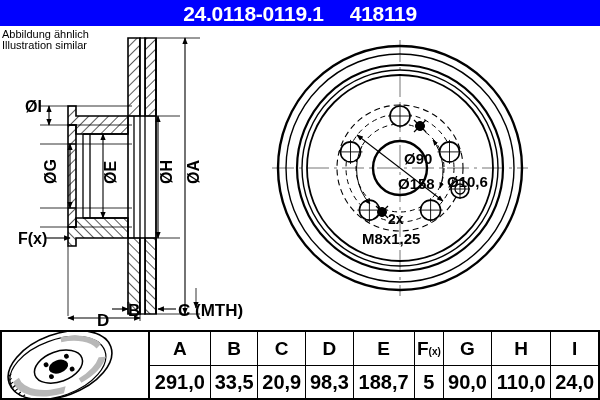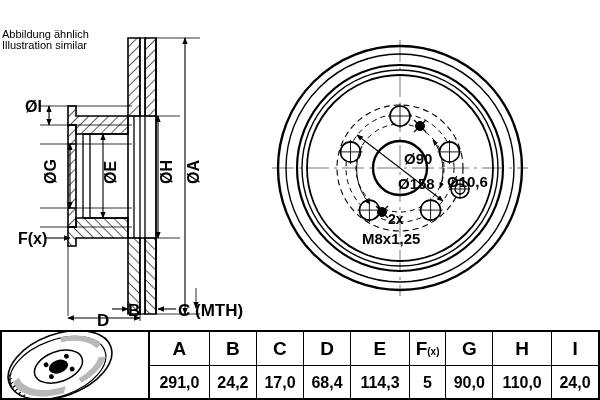--- a/index.html
+++ b/index.html
@@ -87,35 +87,39 @@
     border: 1.6px solid #000;
     text-align: center;
     vertical-align: middle;
     font-weight: bold;
     color: #000;
     padding: 0;
     height: 33px;
     white-space: nowrap;
   }
   .spec-table tr.hdr td { font-size: 19px; }
-  .spec-table tr.val td { font-size: 16px; }
+  .spec-table tr.val td { font-size: 20px; }
   .spec-table td.fx { font-size: 15px; }
   .spec-table td.fx .sub { font-size: 10px; }
   .spec-table td:first-child { border-left: none; }
   .spec-table td:last-child { border-right: none; }
   .spec-table tr.hdr td { border-top: none; }
   .spec-table tr.val td { border-bottom: none; }
 
   .lbl { font-weight: bold; fill: #000; font-family: "Liberation Sans", sans-serif; }
 </style>
 </head>
 <body>
 
 <div id="root">
 
+  <div class="header-bar" style="background: rgb(0, 0, 255);">
+    <span class="ht" style="color: rgb(255, 255, 255);">24.0118-0119.1</span>
+    <span class="ht" style="color: rgb(255, 255, 255);">418119</span>
+  </div>
 
   <div class="illus-note">
     <div>Abbildung ähnlich</div>
     <div>Illustration similar</div>
   </div>
 
   <div class="drawing">
     <svg width="600" height="300" viewBox="0 0 600 300" xmlns="http://www.w3.org/2000/svg">
       <defs>
         <pattern id="hatchA" width="7" height="7" patternTransform="rotate(45)" patternUnits="userSpaceOnUse">
@@ -335,24 +339,24 @@
           <td>C</td>
           <td>D</td>
           <td>E</td>
           <td class="fx"><span>F</span><span class="sub">(x)</span></td>
           <td>G</td>
           <td>H</td>
           <td>I</td>
         </tr>
         <tr class="val">
           <td>291,0</td>
-          <td>24,2</td>
-          <td>17,0</td>
-          <td>68,4</td>
-          <td>114,3</td>
+          <td>33,5</td>
+          <td>20,9</td>
+          <td>98,3</td>
+          <td>188,7</td>
           <td>5</td>
           <td>90,0</td>
           <td>110,0</td>
           <td>24,0</td>
         </tr>
       </tbody>
     </table>
   </div>
 
 </div>

